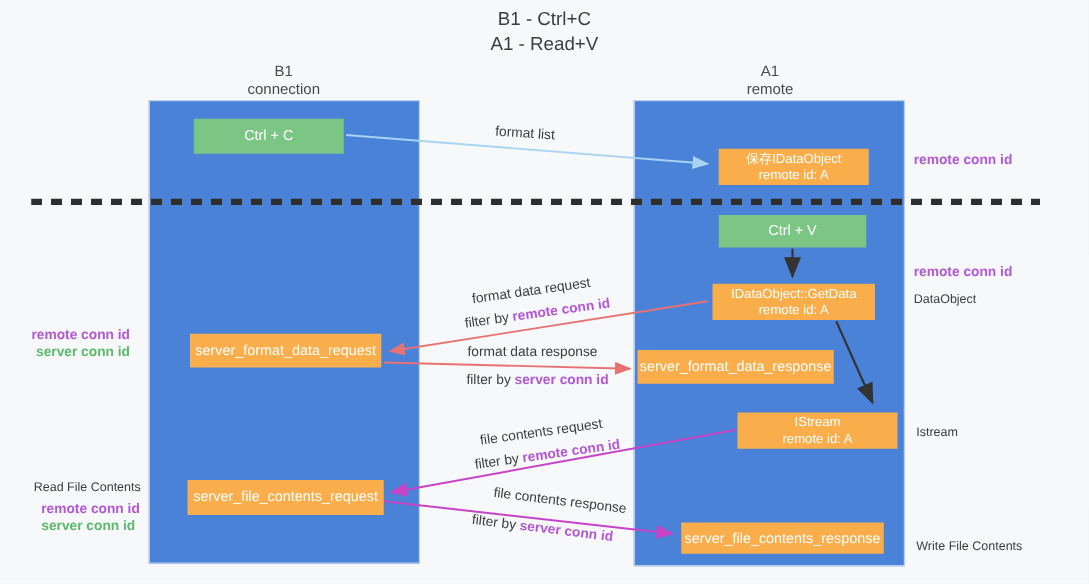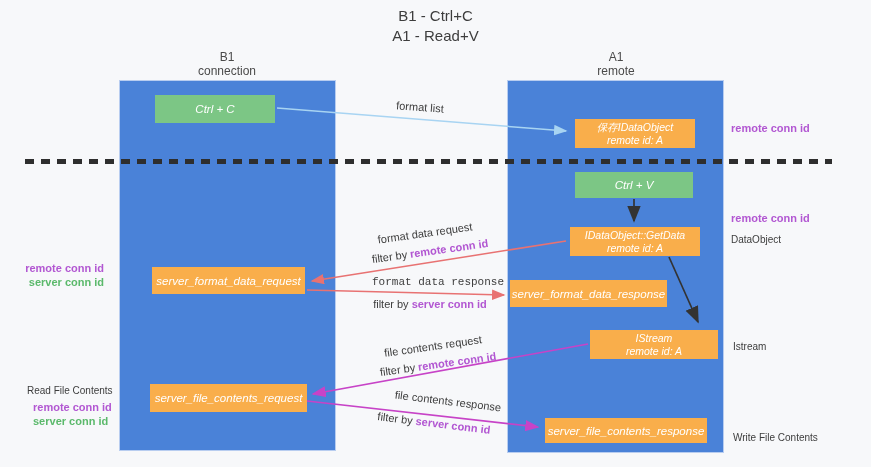--- a/index.html
+++ b/index.html
@@ -16,21 +16,21 @@
   .column{position:absolute;background:#4a82d8;border:1px solid #b8cdf0;}
   #col-left{left:119px;top:80px;width:217px;height:371px;}
   #col-right{left:507px;top:80px;width:217px;height:373px;}
 
   .arrows{position:absolute;left:0;top:0;pointer-events:none;}
 
   .divider{position:absolute;left:25px;top:159px;width:807px;height:5px;
            background:repeating-linear-gradient(90deg,#2e2e2e 0 9px,transparent 9px 16px);}
 
   .node{position:absolute;display:flex;flex-direction:column;align-items:center;
-        justify-content:center;color:#fff;text-align:center;font-style:italic;}
+        justify-content:center;color:#fff;text-align:center;}
   .node.green{background:#7cc685;}
   .node.orange{background:#f9ae4b;}
   .node .l1,.node .l2{font-size:10.5px;line-height:12.5px;}
   .node .single{font-size:11.5px;}
 
   #box-ctrl-c{left:155px;top:95px;width:120px;height:28px;}
   #box-save{left:575px;top:119px;width:120px;height:29px;}
   #box-ctrl-v{left:575px;top:172px;width:118px;height:26px;}
   #box-getdata{left:570px;top:227px;width:130px;height:29px;}
   #box-fmt-req{left:152px;top:267px;width:153px;height:27px;}
@@ -131,21 +131,21 @@
     <div class="single">server_file_contents_response</div>
   </div>
 
   <div class="flbl" style="left:420px;top:107px;transform:translate(-50%,-50%) rotate(4deg);">format list</div>
 
   <div class="flbl" style="left:425px;top:233px;transform:translate(-50%,-50%) rotate(-8deg);">format data request</div>
   <div class="flbl" style="left:430px;top:251px;transform:translate(-50%,-50%) rotate(-8deg);">
     <span class="pre">filter by</span><span class="conn-p">remote conn id</span>
   </div>
 
-  <div class="flbl" style="left:438px;top:282px;font-family:Liberation Mono, monospace;">format data response</div>
+  <div class="flbl" style="left:426px;top:282px;">format data response</div>
   <div class="flbl" style="left:430px;top:304px;">
     <span class="pre">filter by</span><span class="conn-p">server conn id</span>
   </div>
 
   <div class="flbl" style="left:433px;top:346px;transform:translate(-50%,-50%) rotate(-8deg);">file contents request</div>
   <div class="flbl" style="left:438px;top:364px;transform:translate(-50%,-50%) rotate(-8deg);">
     <span class="pre">filter by</span><span class="conn-p">remote conn id</span>
   </div>
 
   <div class="flbl" style="left:448px;top:401px;transform:translate(-50%,-50%) rotate(7deg);">file contents response</div>

